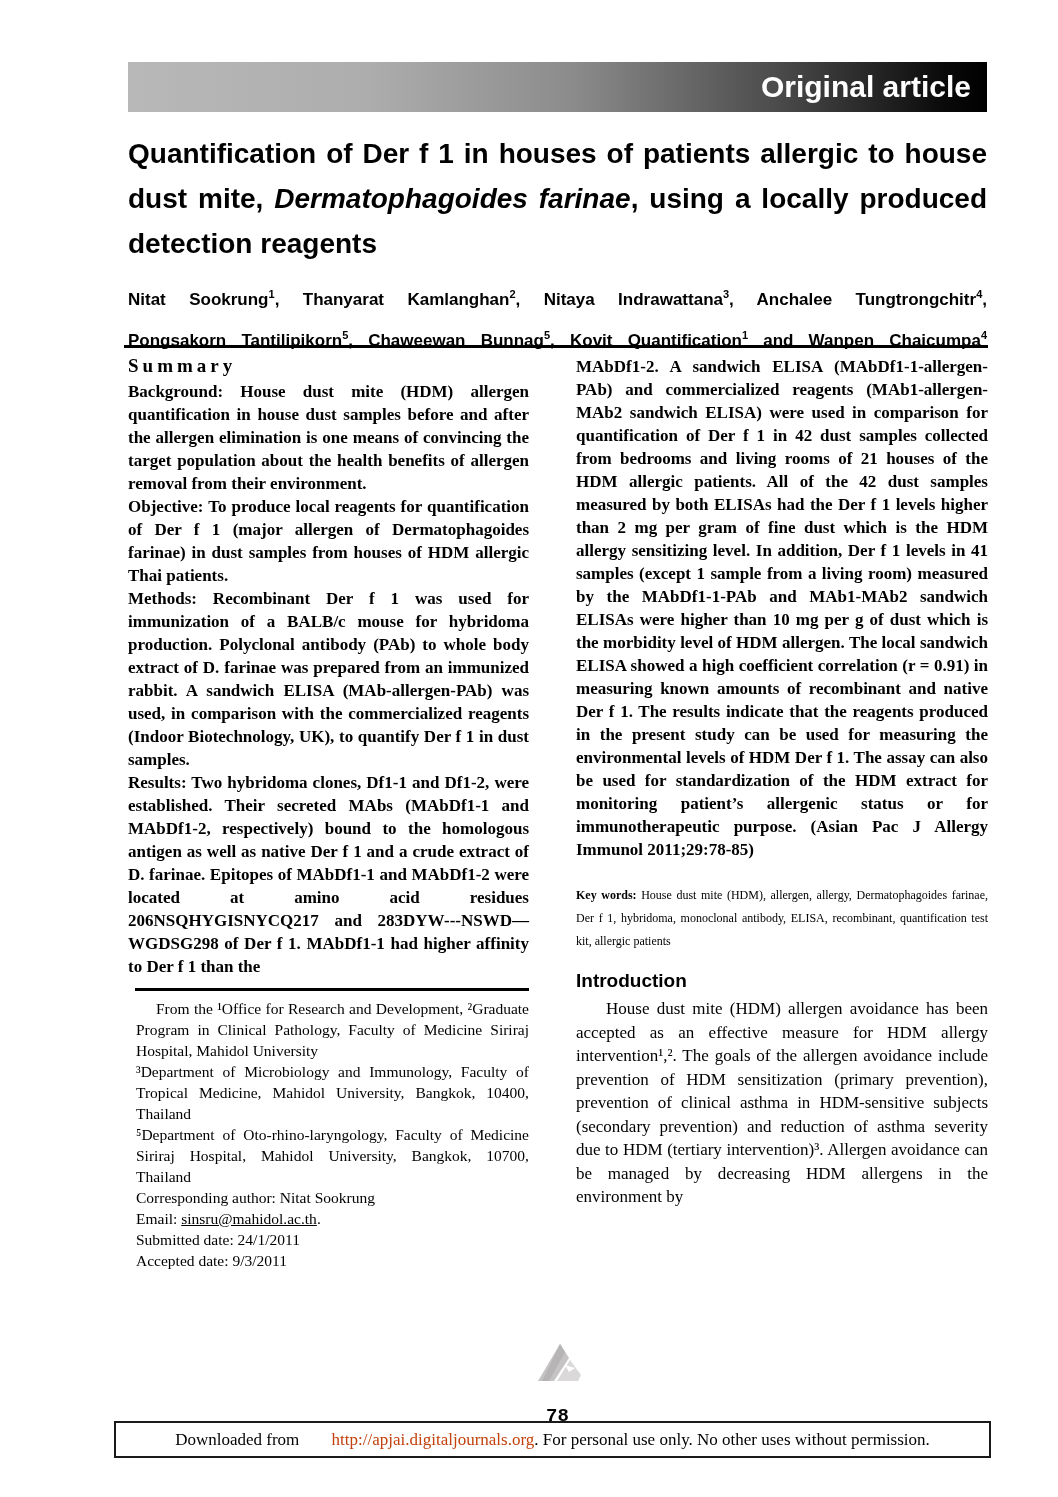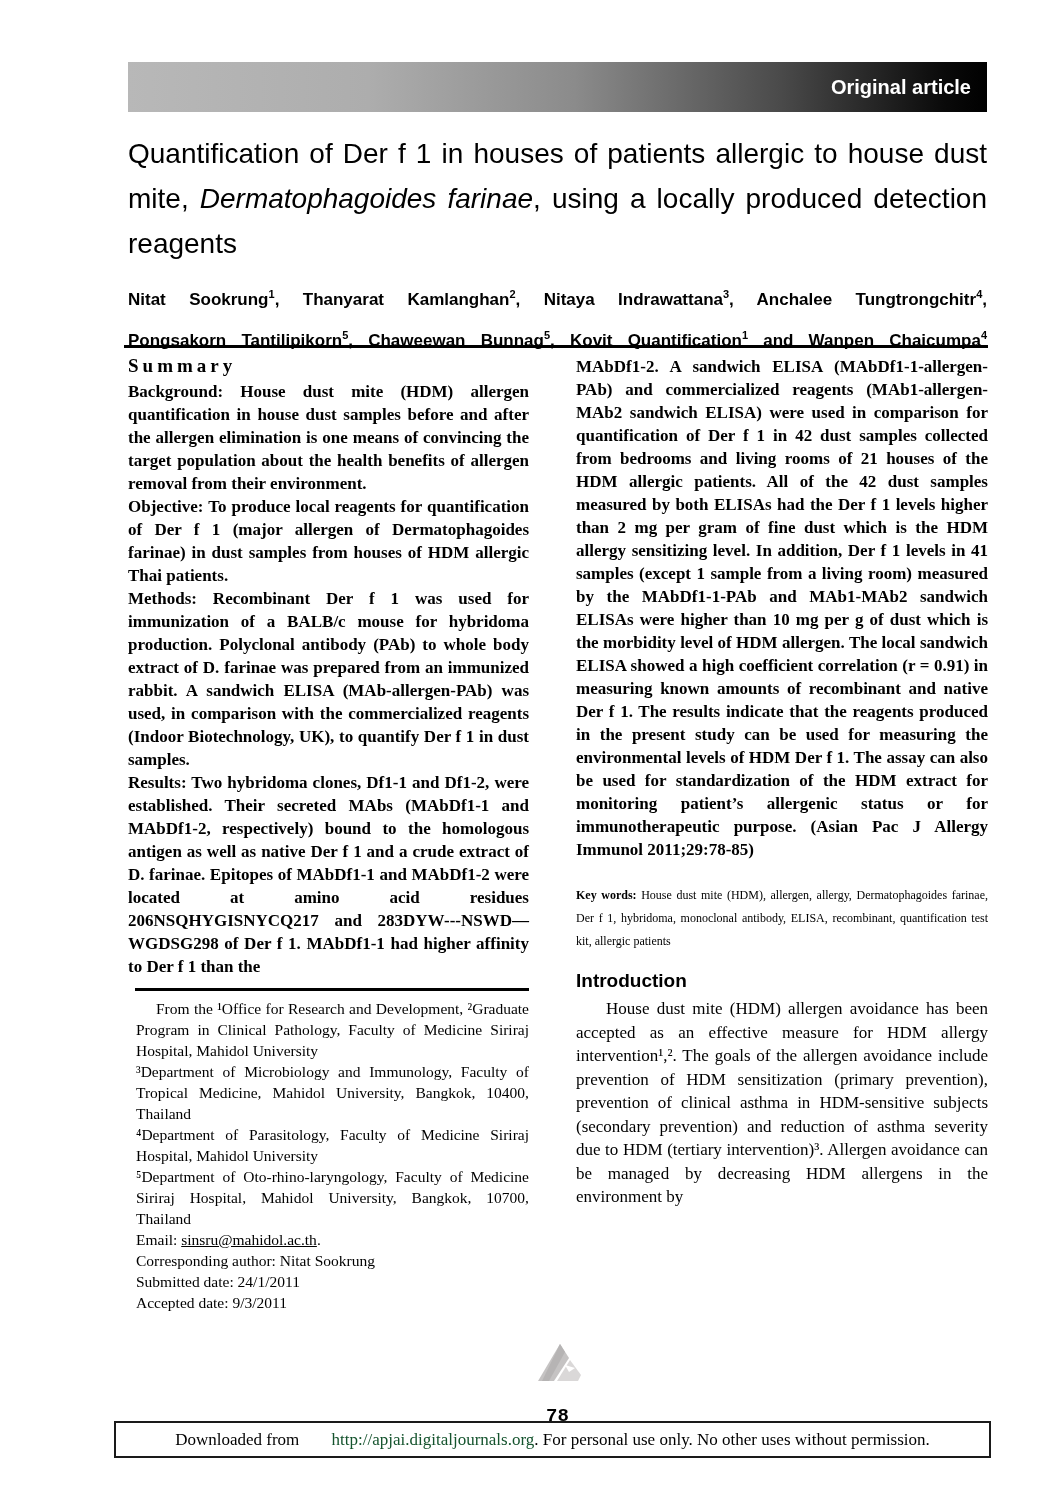--- a/index.html
+++ b/index.html
@@ -9,26 +9,26 @@
   }
   
   .banner {
     position:absolute; left:128px; top:62px; width:859px; height:50px;
     background:linear-gradient(90deg,#b8b8b8 0%,#adadad 28%,#8b8b8b 52%,#4a4a4a 76%,#0a0a0a 95%,#000 100%);
     display:flex; align-items:center; justify-content:flex-end;
     padding-right:16px; box-sizing:border-box;
   }
   .banner-label {
     font-family:"Liberation Sans", sans-serif; font-weight:bold;
-    font-size:20px; color:#fff;
+    font-size:30px; color:#fff;
   }
   
   .headgroup { position:absolute; left:128px; top:131px; width:859px; }
   .title {
-    margin:0; font-family:"Liberation Sans", sans-serif; font-weight:normal;
+    margin:0; font-family:"Liberation Sans", sans-serif; font-weight:bold;
     font-size:28px; line-height:45px; text-align:justify;
   }
   .title .it { font-style:italic; }
   .authors {
     margin:0; font-family:"Liberation Sans", sans-serif; font-weight:bold;
     font-size:17px; text-align:justify; text-align-last:justify;
   }
   .authors sup { font-size:11px; line-height:0; }
   .authors-line1 { margin-top:24px; }
   .authors-line2 { margin-top:21px; }
@@ -62,21 +62,21 @@
   .logo-wrap { display:inline-block; line-height:0; }
   .page-number {
     font-family:Liberation Mono, monospace; font-weight:bold; font-size:19px; margin-top:18px;
   }
   .footer-box {
     position:absolute; left:114px; top:1421px; width:877px; height:37px;
     border:2px solid #1a1a1a; box-sizing:border-box;
     display:flex; align-items:center; justify-content:center;
     font-size:17px;
   }
-  .footer-url { color:#14532d; text-decoration:none;margin-left:28px; }
+  .footer-url { color:#c2410c; text-decoration:none;margin-left:28px; }
 </style>
 </head>
 <body>
 
 <div class="page">
 
   <div class="banner">
     <span class="banner-label">Original article</span>
   </div>
 
@@ -98,24 +98,23 @@
       <p class="sum-p"><span class="sum-label">Background:</span><span> House dust mite (HDM) allergen quantification in house dust samples before and after the allergen elimination is one means of convincing the target population about the health benefits of allergen removal from their environment.</span></p>
       <p class="sum-p"><span class="sum-label">Objective:</span><span> To produce local reagents for quantification of Der f 1 (major allergen of Dermatophagoides farinae) in dust samples from houses of HDM allergic Thai patients.</span></p>
       <p class="sum-p"><span class="sum-label">Methods:</span><span> Recombinant Der f 1 was used for immunization of a BALB/c mouse for hybridoma production. Polyclonal antibody (PAb) to whole body extract of D. farinae was prepared from an immunized rabbit. A sandwich ELISA (MAb-allergen-PAb) was used, in comparison with the commercialized reagents (Indoor Biotechnology, UK), to quantify Der f 1 in dust samples.</span></p>
       <p class="sum-p"><span class="sum-label">Results:</span><span> Two hybridoma clones, Df1-1 and Df1-2, were established. Their secreted MAbs (MAbDf1-1 and MAbDf1-2, respectively) bound to the homologous antigen as well as native Der f 1 and a crude extract of D. farinae. Epitopes of MAbDf1-1 and MAbDf1-2 were located at amino acid residues 206NSQHYGISNYCQ217 and 283DYW---NSWD—WGDSG298 of Der f 1. MAbDf1-1 had higher affinity to Der f 1 than the</span></p>
 
       <div class="fn-rule"></div>
 
       <div class="footnotes">
         <p class="fn-p first">From the ¹Office for Research and Development, ²Graduate Program in Clinical Pathology, Faculty of Medicine Siriraj Hospital, Mahidol University</p>
         <p class="fn-p">³Department of Microbiology and Immunology, Faculty of Tropical Medicine, Mahidol University, Bangkok, 10400, Thailand</p>
-        <p class="fn-p">⁴Department of Parasitology, Faculty of Medicine Siriraj Hospital, Mahidol University</p>
         <p class="fn-p">⁵Department of Oto-rhino-laryngology, Faculty of Medicine Siriraj Hospital, Mahidol University, Bangkok, 10700, Thailand</p>
+        <p class="fn-line">Corresponding author: Nitat Sookrung</p>
         <p class="fn-line"><span>Email: </span><a href="#" class="email-link">sinsru@mahidol.ac.th</a><span>.</span></p>
-        <p class="fn-line">Corresponding author: Nitat Sookrung</p>
         <p class="fn-line">Submitted date: 24/1/2011</p>
         <p class="fn-line">Accepted date: 9/3/2011</p>
       </div>
     </div>
 
     <div class="col-right">
       <p class="cont-p"><span>MAbDf1-2. A sandwich ELISA (MAbDf1-1-allergen-PAb) and commercialized reagents (MAb1-allergen-MAb2 sandwich ELISA) were used in comparison for quantification of Der f 1 in 42 dust samples collected from bedrooms and living rooms of 21 houses of the HDM allergic patients. All of the 42 dust samples measured by both ELISAs had the Der f 1 levels higher than 2 mg per gram of fine dust which is the HDM allergy sensitizing level. In addition, Der f 1 levels in 41 samples (except 1 sample from a living room) measured by the MAbDf1-1-PAb and MAb1-MAb2 sandwich ELISAs were higher than 10 mg per g of dust which is the morbidity level of HDM allergen. The local sandwich ELISA showed a high coefficient correlation (r = 0.91) in measuring known amounts of recombinant and native Der f 1.  The results indicate that the reagents produced in the present study can be used for measuring the environmental levels of HDM Der f 1. The assay can also be used for standardization of the HDM extract for monitoring patient’s allergenic status or for immunotherapeutic purpose. </span><span class="citation">(Asian Pac J Allergy Immunol 2011;29:78-85)</span></p>
 
       <p class="kw-p"><span class="kw-label">Key words:</span><span> House dust mite (HDM), allergen, allergy, Dermatophagoides farinae, Der f 1, hybridoma, monoclonal antibody, ELISA, recombinant, quantification test kit, allergic patients</span></p>
 

